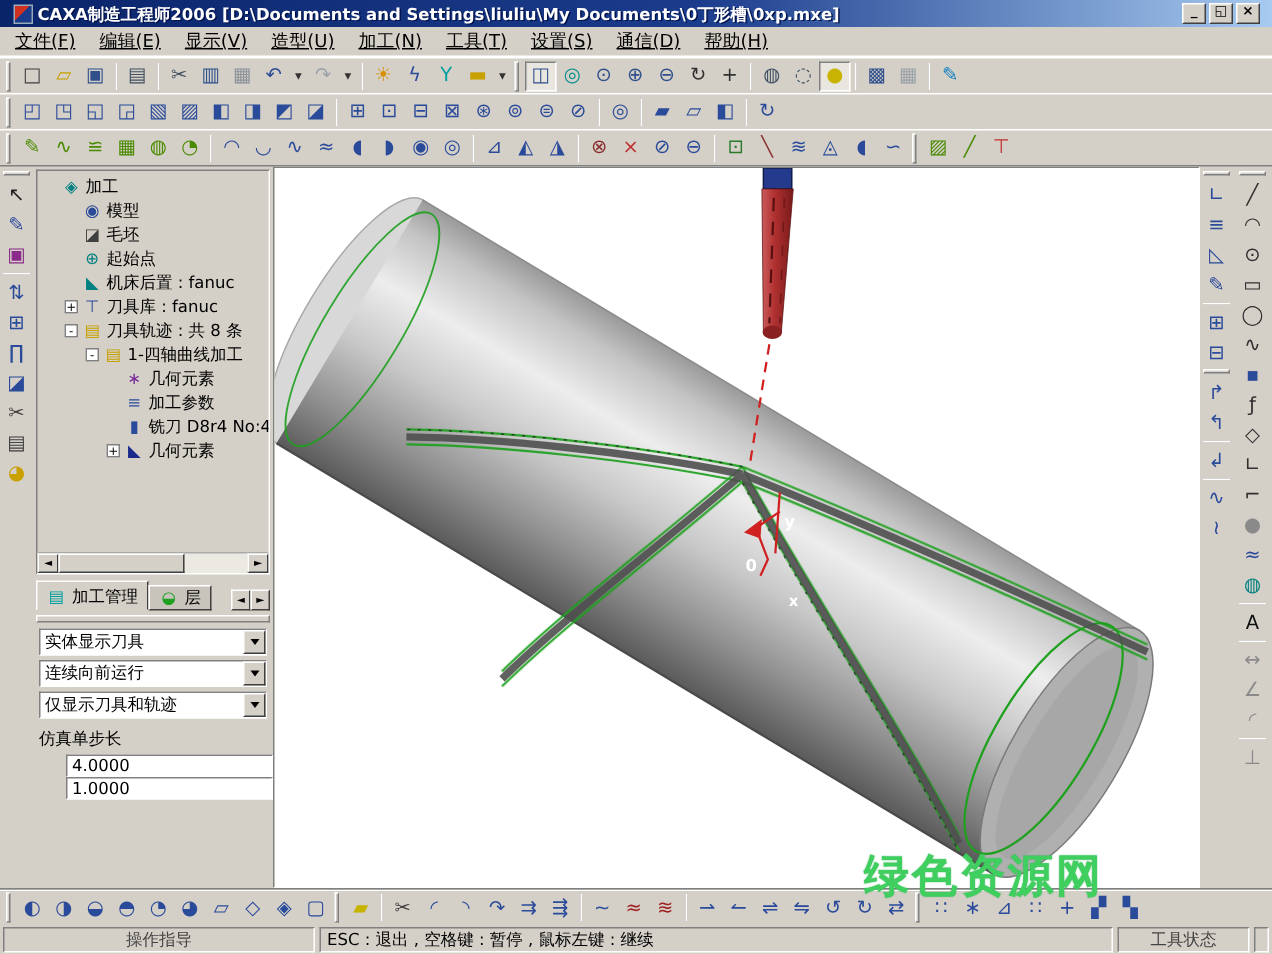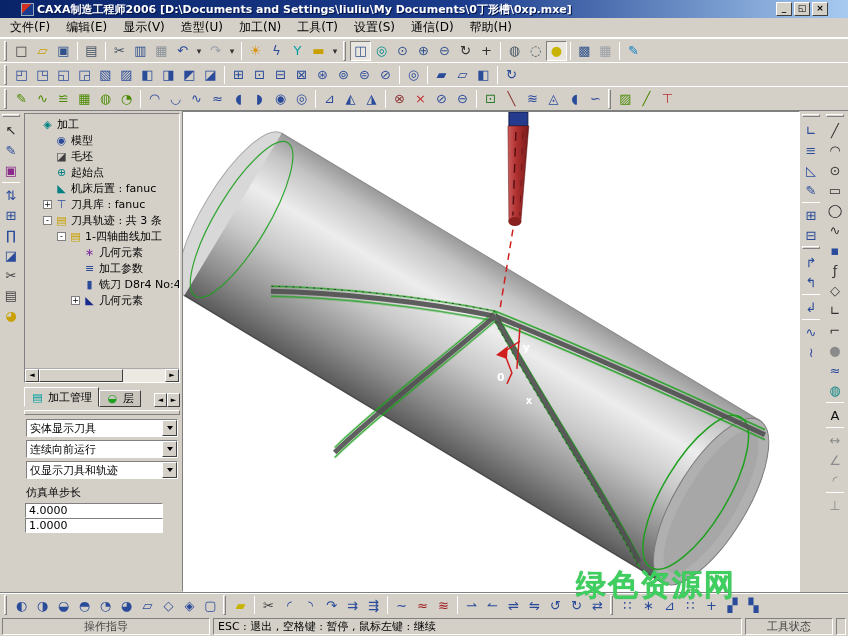--- a/index.html
+++ b/index.html
@@ -3,30 +3,30 @@
 <meta charset="utf-8">
 <style>
   * { box-sizing: border-box; margin: 0; padding: 0; }
   html,body { width:848px; height:636px; overflow:hidden; }
   body {
     font-family:"DejaVu Sans","Liberation Sans",sans-serif;
     font-size:12px; background:#d4d0c8; position:relative; color:#000;
   }
   
   .titlebar{height:18px;background:linear-gradient(to right,#0a246a,#1b3c8c 55%,#a6caf0);
-    display:flex;align-items:center;padding:0 20px;color:#fff;}
+    display:flex;align-items:center;padding:0 8px;color:#fff;}
   .app-icon{width:13px;height:13px;margin:0 3px 0 1px;flex:0 0 auto;
     background:linear-gradient(135deg,#d03020 45%,#1a3a8c 45%);border:1px solid #9ab;}
   .title-text{font-size:11px;font-weight:bold;white-space:nowrap;overflow:hidden;flex:1;
     text-shadow:1px 1px 0 #00124a;}
   .win-btn{width:16px;height:14px;background:#d4d0c8;border:1px solid;
     border-color:#fff #404040 #404040 #fff;font-size:9px;line-height:11px;text-align:center;
     color:#000;margin-left:2px;flex:0 0 auto;font-weight:bold;}
   
-  .menubar{height:20px;display:flex;align-items:center;border-bottom:1px solid #fff;padding-left:2px;}
+  .menubar{height:20px;display:flex;align-items:center;border-bottom:1px solid #fff;padding-left:2px;text-decoration:underline;}
   .menu-item{padding:2px 8px;white-space:nowrap;}
   
   .tb-row{display:flex;align-items:center;border-top:1px solid #fff;padding:0 2px;}
   #tb1{height:24px;} #tb2{height:24px;} #tb3{height:24px;} #tbb{height:25px;border-top:1px solid #808080;box-shadow:inset 0 1px 0 #fff;}
   .tbtn{width:21px;height:20px;display:inline-flex;align-items:center;justify-content:center;
     font-size:13px;color:#2a4a9a;flex:0 0 auto;border:1px solid transparent;}
   .tbtn.narrow{width:12px;font-size:9px;color:#333;}
   .tbtn.pressed{border-color:#808080 #fff #fff #808080;background:#e9e6e0;}
   .tb-sep{width:1px;height:18px;background:#808080;border-right:1px solid #fff;margin:0 3px;flex:0 0 auto;}
   .tb-grip{width:3px;height:20px;border:1px solid;border-color:#fff #808080 #808080 #fff;margin:0 4px 0 2px;flex:0 0 auto;}
@@ -56,27 +56,27 @@
   .tab{height:20px;display:flex;align-items:center;padding:0 6px;border:1px solid;
     border-color:#fff #404040 #d4d0c8 #fff;background:#d4d0c8;font-size:11px;white-space:nowrap;}
   .tab .titem-icon{margin-right:4px;}
   .tab:not(.pressed){height:17px;border-bottom:1px solid #404040;background:#c8c4bc;}
   .tab-arrows{margin-left:auto;display:flex;}
   .tab-arrow{width:13px;height:14px;background:#d4d0c8;border:1px solid;border-color:#fff #404040 #404040 #fff;
     font-size:7px;line-height:12px;text-align:center;}
   .panel-divider{height:5px;border:1px solid;border-color:#fff #808080 #808080 #fff;margin:3px 0 4px 0;}
   
   .combo{height:18px;border:1px solid;border-color:#808080 #fff #fff #808080;background:#fff;
-    display:flex;align-items:center;margin:0 2px 3px 2px;font-size:11px;}
+    display:flex;align-items:flex-start;margin:0 2px 3px 2px;font-size:11px;}
   .combo-text{flex:1;padding-left:3px;white-space:nowrap;overflow:hidden;}
   .combo-btn{width:15px;height:16px;background:#d4d0c8;border:1px solid;border-color:#fff #404040 #404040 #fff;
     display:flex;align-items:center;justify-content:center;flex:0 0 auto;}
   .combo-tri{width:0;height:0;border:3px solid transparent;border-top:4px solid #000;margin-top:3px;}
   .sim-label{font-size:11px;margin:6px 2px 3px 2px;}
-  .sim-input{width:138px;height:15px;margin-left:1px;border:1px solid;border-color:#808080 #fff #fff #808080;
+  .sim-input{width:138px;height:15px;margin-left:20px;border:1px solid;border-color:#808080 #fff #fff #808080;
     background:#fff;font-size:11px;font-family:inherit;padding-left:3px;}
   
   #canvas{width:618px;flex:0 0 auto;background:#fff;border:1px solid;border-color:#808080 #fff #fff #808080;position:relative;}
   #canvas svg{display:block;}
   #right-inner{width:22px;flex:0 0 auto;}
   #right-outer{width:26px;flex:0 0 auto;}
   
   .statusbar{height:19px;display:flex;align-items:stretch;padding:1px 2px;font-size:11px;}
   .spanel{border:1px solid;border-color:#808080 #fff #fff #808080;padding:1px 4px;white-space:nowrap;
     overflow:hidden;display:flex;align-items:center;margin-right:3px;}
@@ -471,21 +471,21 @@
 
           <div class="titem" style="padding-left: 18px;">
             <span class="expand-box">+</span>
             <span class="titem-icon" style="color: rgb(42, 74, 154);">⊤</span>
             <span class="titem-label">刀具库 : fanuc</span>
           </div>
 
           <div class="titem" style="padding-left: 18px;">
             <span class="expand-box">-</span>
             <span class="titem-icon" style="color: rgb(200, 160, 0);">▤</span>
-            <span class="titem-label">刀具轨迹 : 共 3 条</span>
+            <span class="titem-label">刀具轨迹 : 共 8 条</span>
           </div>
 
           <div class="titem" style="padding-left: 32px;">
             <span class="expand-box">-</span>
             <span class="titem-icon" style="color: rgb(200, 160, 0);">▤</span>
             <span class="titem-label">1-四轴曲线加工</span>
           </div>
 
           <div class="titem" style="padding-left: 46px;">
             <span class="expand-box" style="visibility: hidden;"></span>

